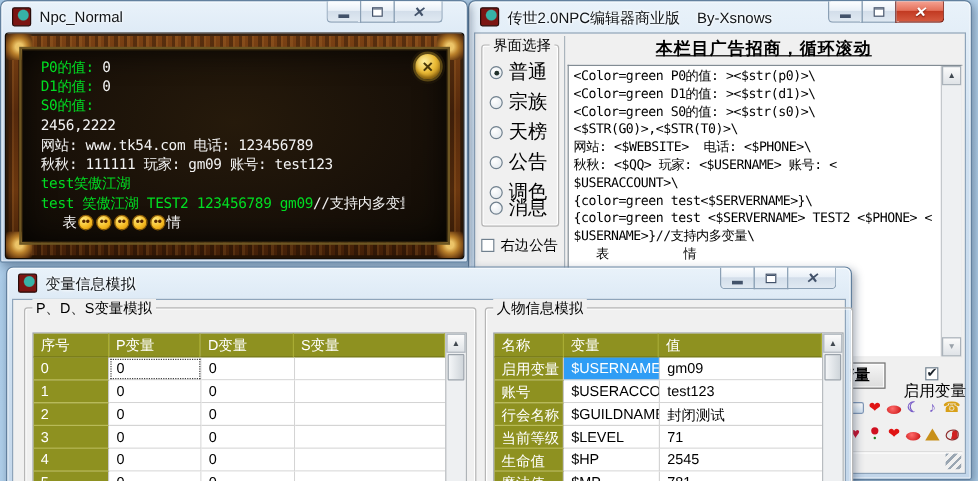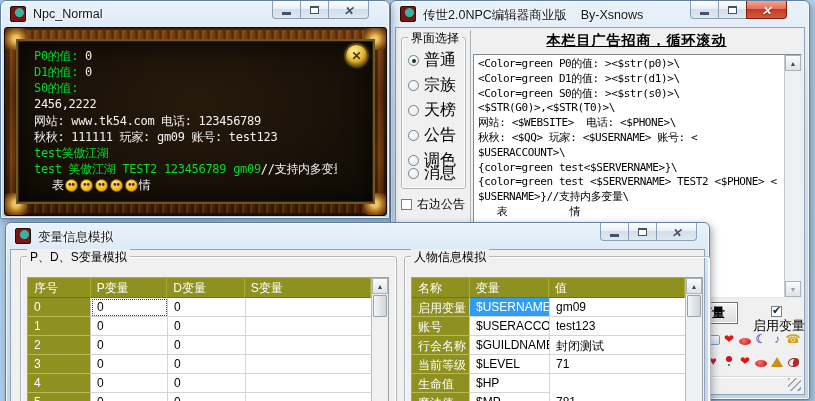--- a/index.html
+++ b/index.html
@@ -411,20 +411,21 @@
           <span class="cell wcell col-val">封闭测试</span>
         </div>
         <div class="trow">
           <span class="cell ocell col-n">当前等级</span>
           <span class="cell wcell col-v">$LEVEL</span>
           <span class="cell wcell col-val">71</span>
         </div>
         <div class="trow">
           <span class="cell ocell col-n">生命值</span>
           <span class="cell wcell col-v">$HP</span>
+          <span class="cell wcell col-val">2545</span>
         </div>
         <div class="trow">
           <span class="cell ocell col-n">魔法值</span>
           <span class="cell wcell col-v">$MP</span>
           <span class="cell wcell col-val">781</span>
         </div>
         <div class="tscroll">
           <span class="sbtn up"></span>
           <span class="sthumb"></span>
         </div>

